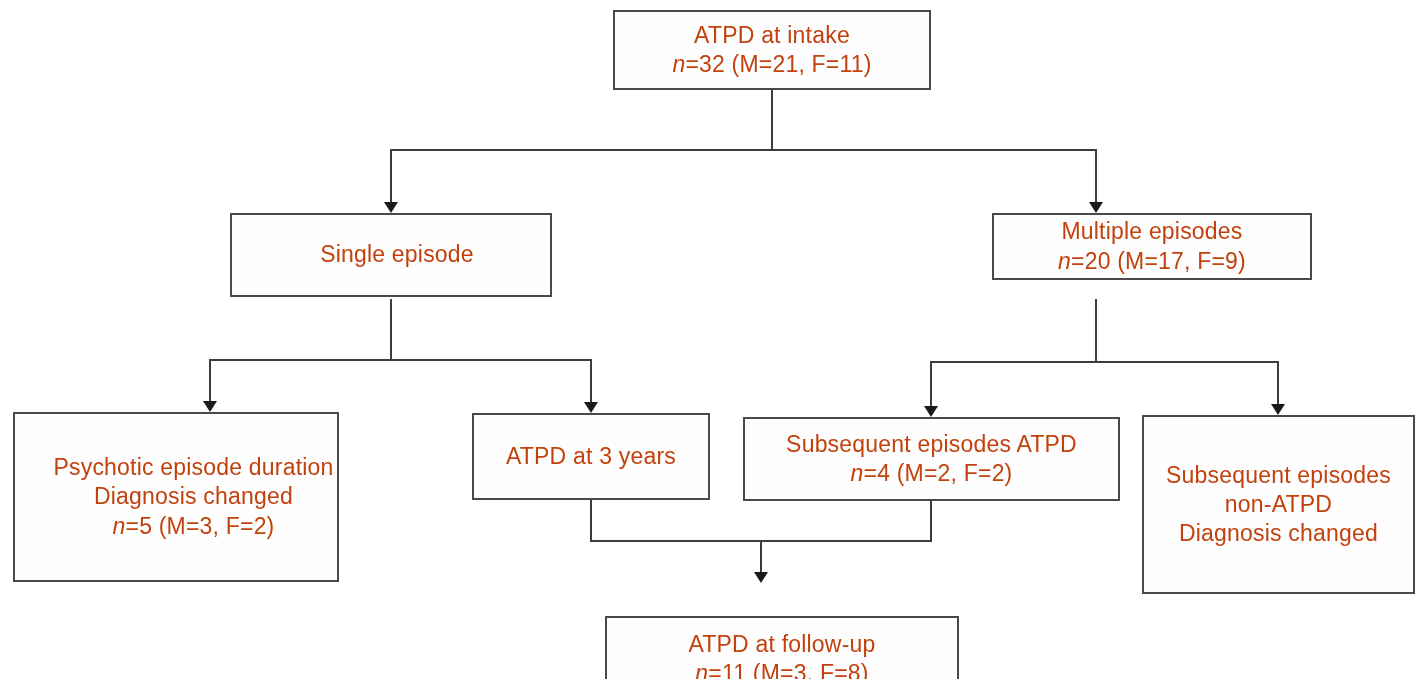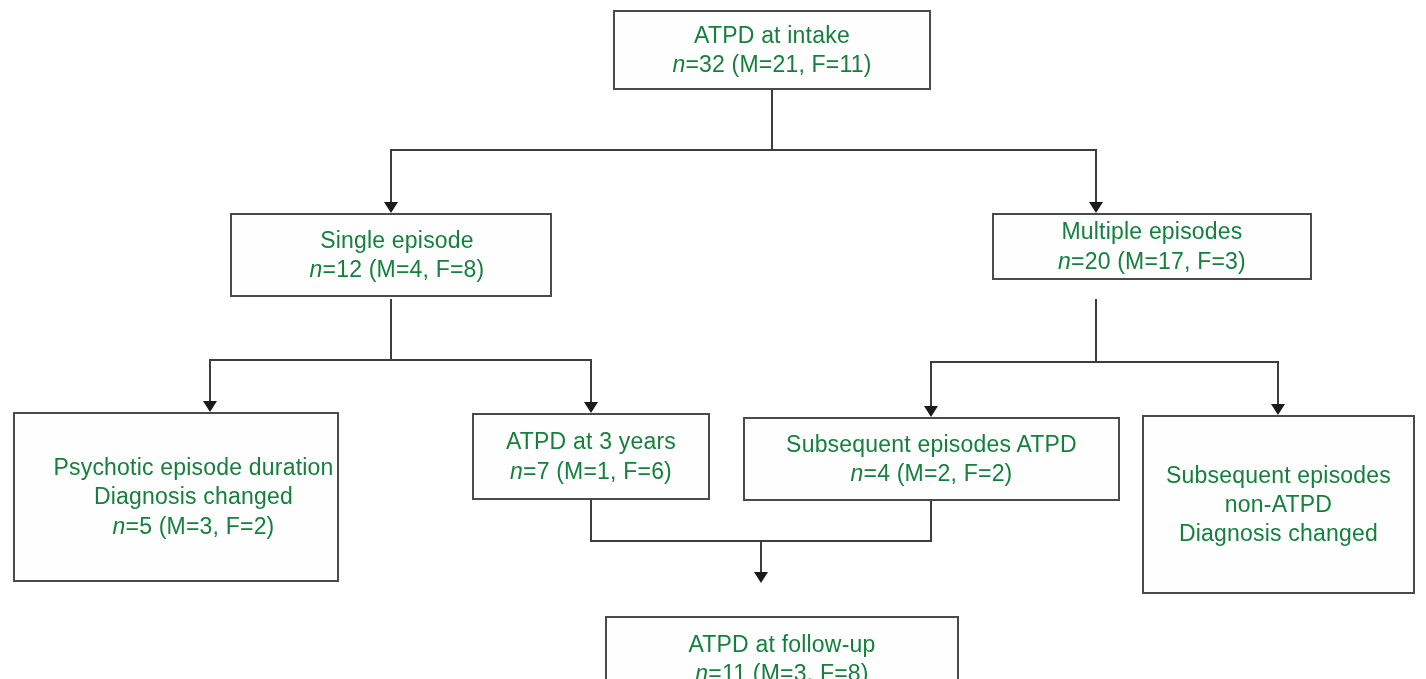--- a/index.html
+++ b/index.html
@@ -21,21 +21,21 @@
     box-sizing: border-box;
     border: 2px solid #4a4a4a;
     background: #fefefe;
     display: flex;
     flex-direction: column;
     align-items: center;
     justify-content: center;
     text-align: center;
     font-size: 23px;
     line-height: 1.27;
-    color: #15803d;
+    color: #c2410c;
     letter-spacing: 0.2px;
   }
   .node .ln { display: block; white-space: nowrap; }
   .node .stats i { font-style: italic; }
   
   #node-intake              { left: 613px; top: 10px;  width: 318px; height: 80px; }
   #node-single              { left: 230px; top: 213px; width: 322px; height: 84px; padding-left: 12px; }
   #node-multiple            { left: 992px; top: 213px; width: 320px; height: 67px; }
   #node-duration            { left: 13px;  top: 412px; width: 326px; height: 170px; padding-left: 35px; }
   #node-three-years         { left: 472px; top: 413px; width: 238px; height: 87px; justify-content: center; }
@@ -70,37 +70,35 @@
     </g>
   </svg>
 
   <div class="node" id="node-intake">
     <span class="ln">ATPD at intake</span>
     <span class="ln stats"><i>n</i><span>=32 (M=21, F=11)</span></span>
   </div>
 
   <div class="node" id="node-single">
     <span class="ln">Single episode</span>
-    <span class="ln stats"><i>n</i><span>=12 (M=4, F=8)</span></span>
   </div>
 
   <div class="node" id="node-multiple">
     <span class="ln">Multiple episodes</span>
-    <span class="ln stats"><i>n</i><span>=20 (M=17, F=3)</span></span>
+    <span class="ln stats"><i>n</i><span>=20 (M=17, F=9)</span></span>
   </div>
 
   <div class="node" id="node-duration">
     <span class="ln">Psychotic episode duration</span>
     <span class="ln">Diagnosis changed</span>
     <span class="ln stats"><i>n</i><span>=5 (M=3, F=2)</span></span>
   </div>
 
   <div class="node" id="node-three-years">
     <span class="ln">ATPD at 3 years</span>
-    <span class="ln stats"><i>n</i><span>=7 (M=1, F=6)</span></span>
   </div>
 
   <div class="node" id="node-subsequent-atpd">
     <span class="ln">Subsequent episodes ATPD</span>
     <span class="ln stats"><i>n</i><span>=4 (M=2, F=2)</span></span>
   </div>
 
   <div class="node" id="node-subsequent-non-atpd">
     <span class="ln">Subsequent episodes</span>
     <span class="ln">non-ATPD</span>

